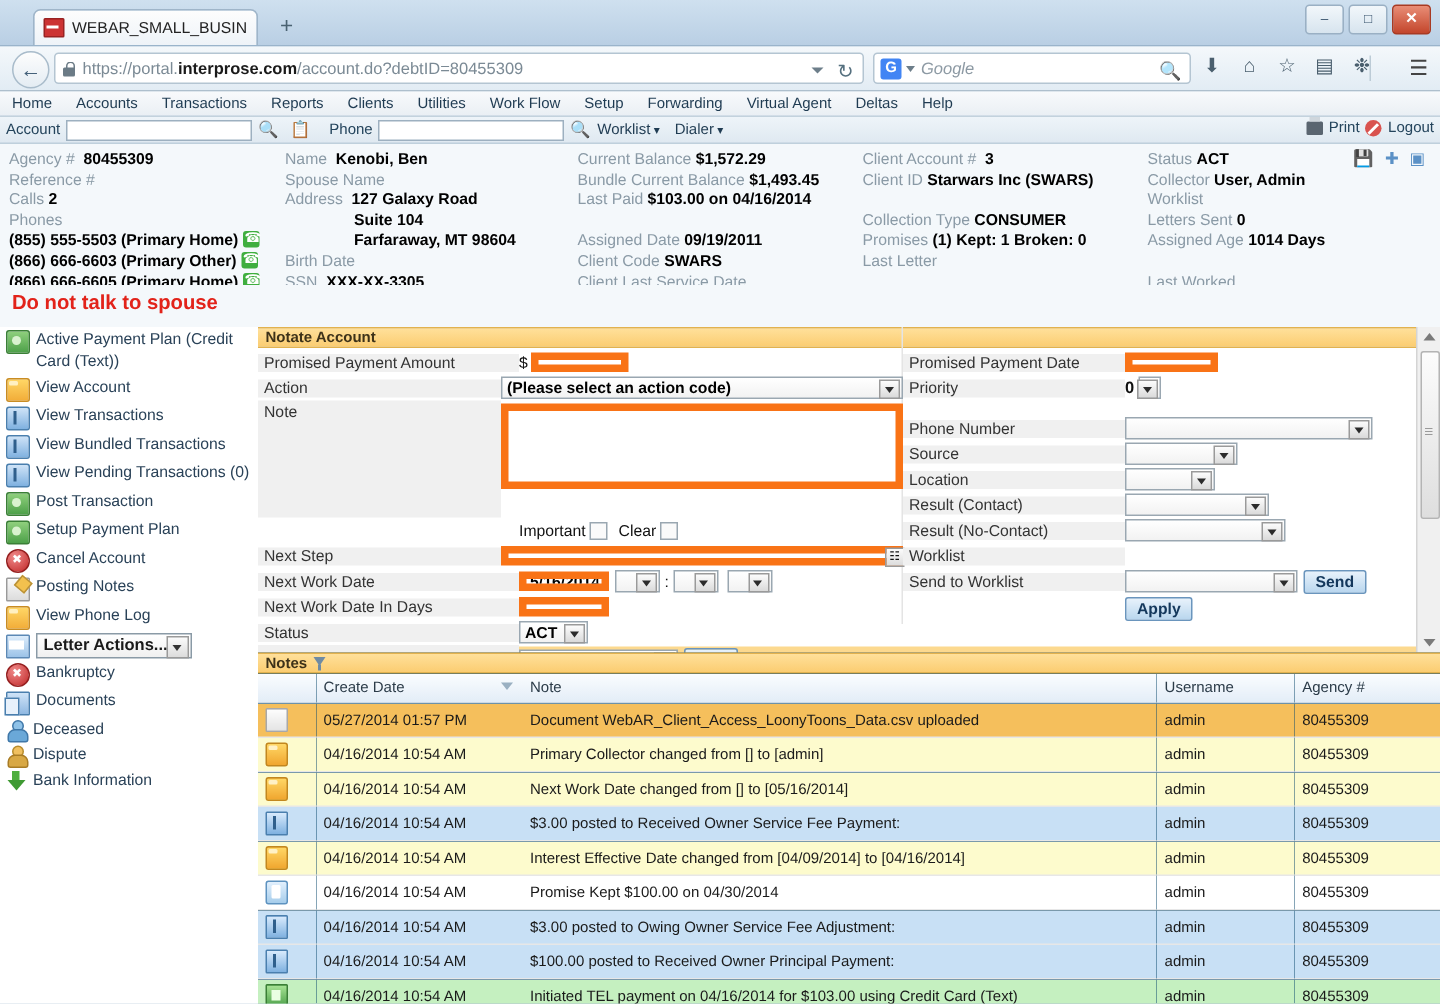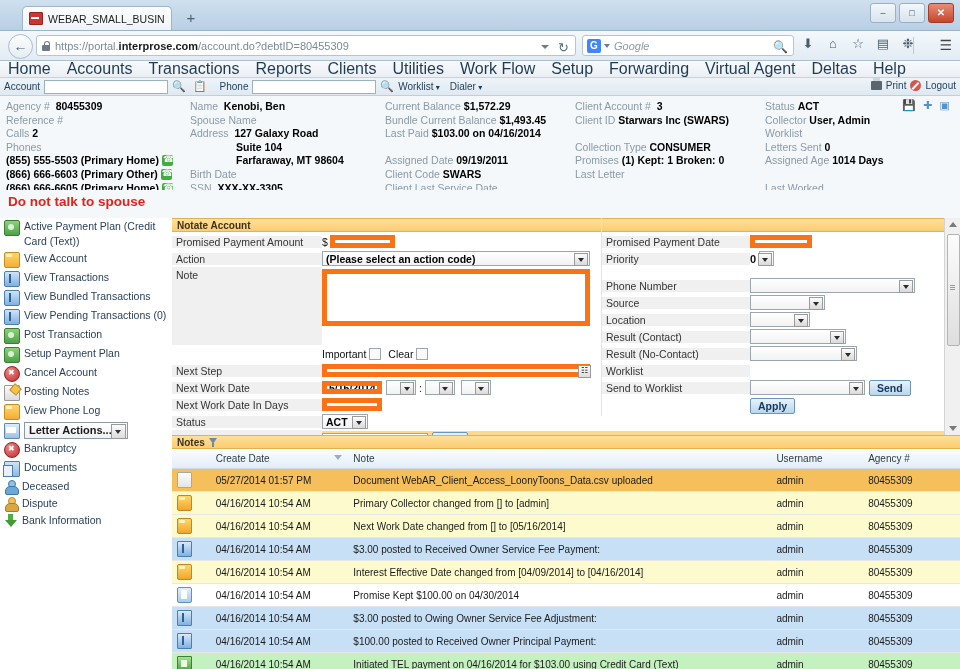--- a/index.html
+++ b/index.html
@@ -81,21 +81,21 @@
   .navicons span{font-size:13px;color:#4a5f6e;width:16px;text-align:center;}
   .hamb{position:absolute;right:8px;top:6px;font-size:14px;color:#444;}
   .navdiv{position:absolute;left:913px;top:6px;width:1px;height:17px;background:#bccbd6;}
 
   
   .appmenu {
     position:absolute; left:0; top:61px; width:960px; height:17px;
     background:linear-gradient(#f8fafc,#eaeff4); border-bottom:1px solid #c3d2dd;
     display:flex; align-items:center; padding-left:8px; box-sizing:border-box;
   }
-  .appmenu .mi { font-size:16px; color:#1f3b52; margin-right:16px; white-space:nowrap; }
+  .appmenu .mi { font-size:10px; color:#1f3b52; margin-right:16px; white-space:nowrap; }
   .toolrow {
     position:absolute; left:0; top:78px; width:960px; height:18px;
     background:linear-gradient(#eef4f9,#dfe9f1); border-bottom:1px solid #bfd0dc;
     display:flex; align-items:center; padding-left:4px; box-sizing:border-box;
   }
   .toolrow label { font-size:10px; color:#24445c; margin-right:4px; }
   .toolrow input[type=text] {
     height:12px; border:1px solid #9db0c0; font-size:10px; padding:0 2px; background:#fff;
     font-family:"Liberation Sans", sans-serif;
   }
@@ -174,21 +174,21 @@
   .panel-title {
     height:14px; background:linear-gradient(#ffe09a,#fbcd72);
     border:1px solid #e2b24e; border-left:none; border-right:none;
     font-size:10px; font-weight:bold; color:#3d3219;
     display:flex; align-items:center; padding-left:5px; box-sizing:border-box;
   }
   .notate-wrap { position:absolute; left:0; top:0; width:788px; height:217px;
                  background:#fff; border-bottom:4px solid #fcd98f; box-sizing:border-box; }
   .notate-body { position:absolute; left:0; top:15px; width:770px; height:198px; }
   .grid-row { display:flex; align-items:center; height:17px; }
-  .g-lbl { width:150px; font-size:10.5px; color:#333; padding-left:4px; box-sizing:border-box; }
+  .g-lbl { width:174px; font-size:10.5px; color:#333; padding-left:4px; box-sizing:border-box; }
   .g-lbl.shade { background:#f0f0f0; }
   .g-fld { flex:1; display:flex; align-items:center; }
   .inp { border:5px solid #f97316; background:#fff; height:13px; font-size:10.5px;
          padding:0 2px; box-sizing:border-box; font-family:"Liberation Sans", sans-serif; color:#000; }
   .sel {
     border:1px solid #9aa7b1; background:linear-gradient(#fff,#f2f2f2); height:15px;
     font-size:10.5px; display:flex; align-items:center; padding-left:3px;
     box-sizing:border-box; position:relative; color:#000;
   }
   .sel .arrowbox {

